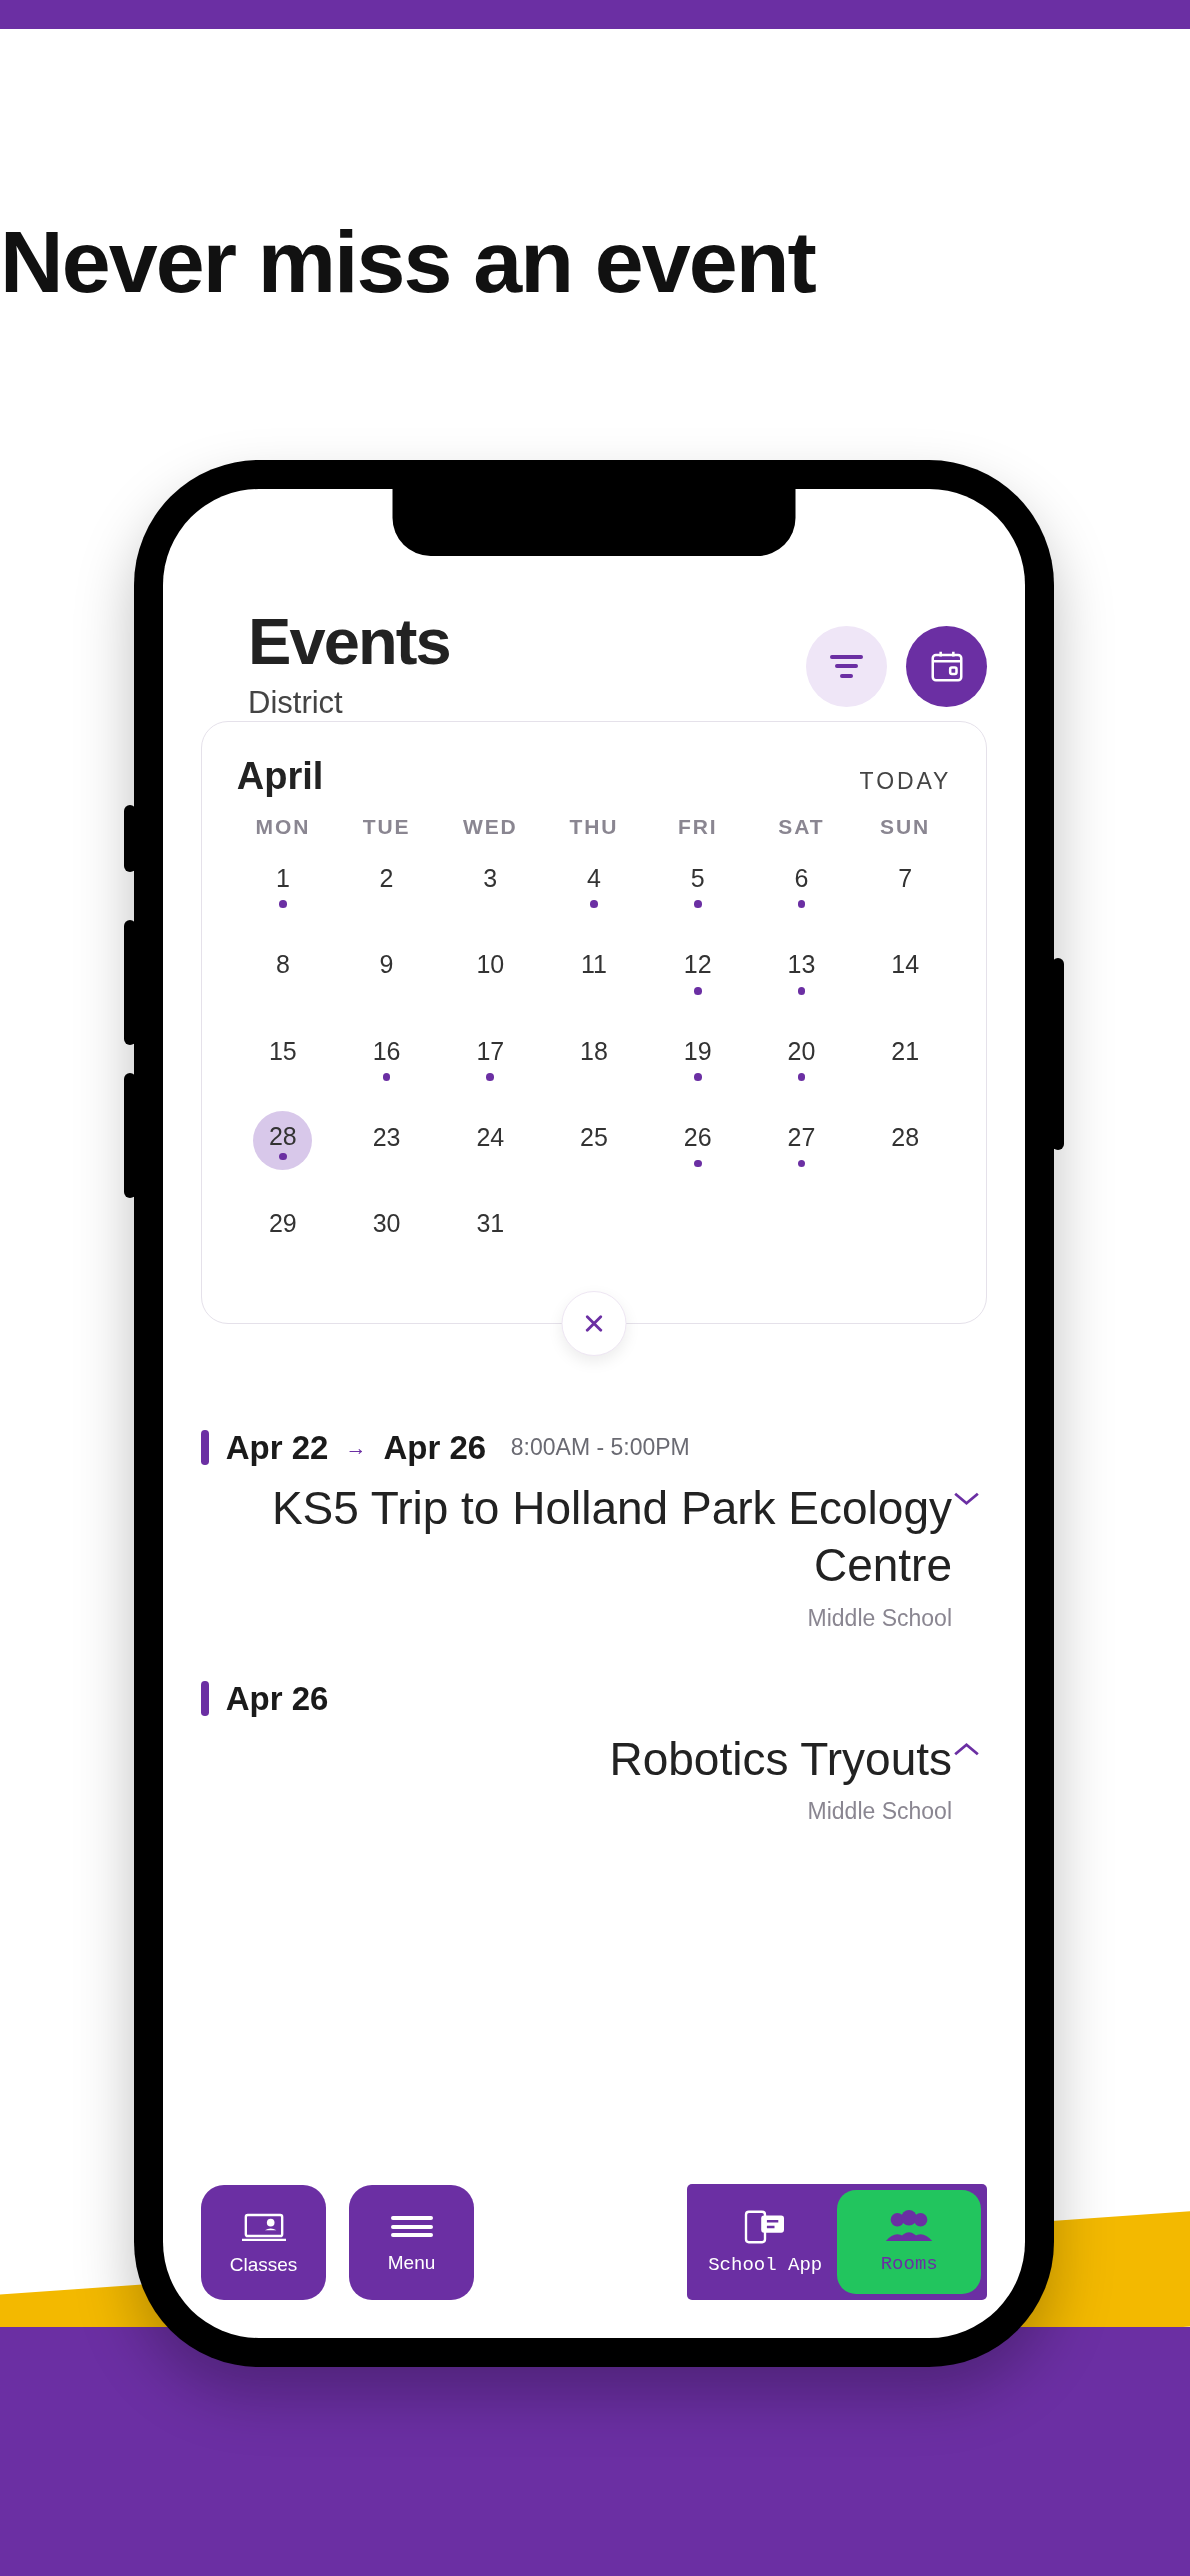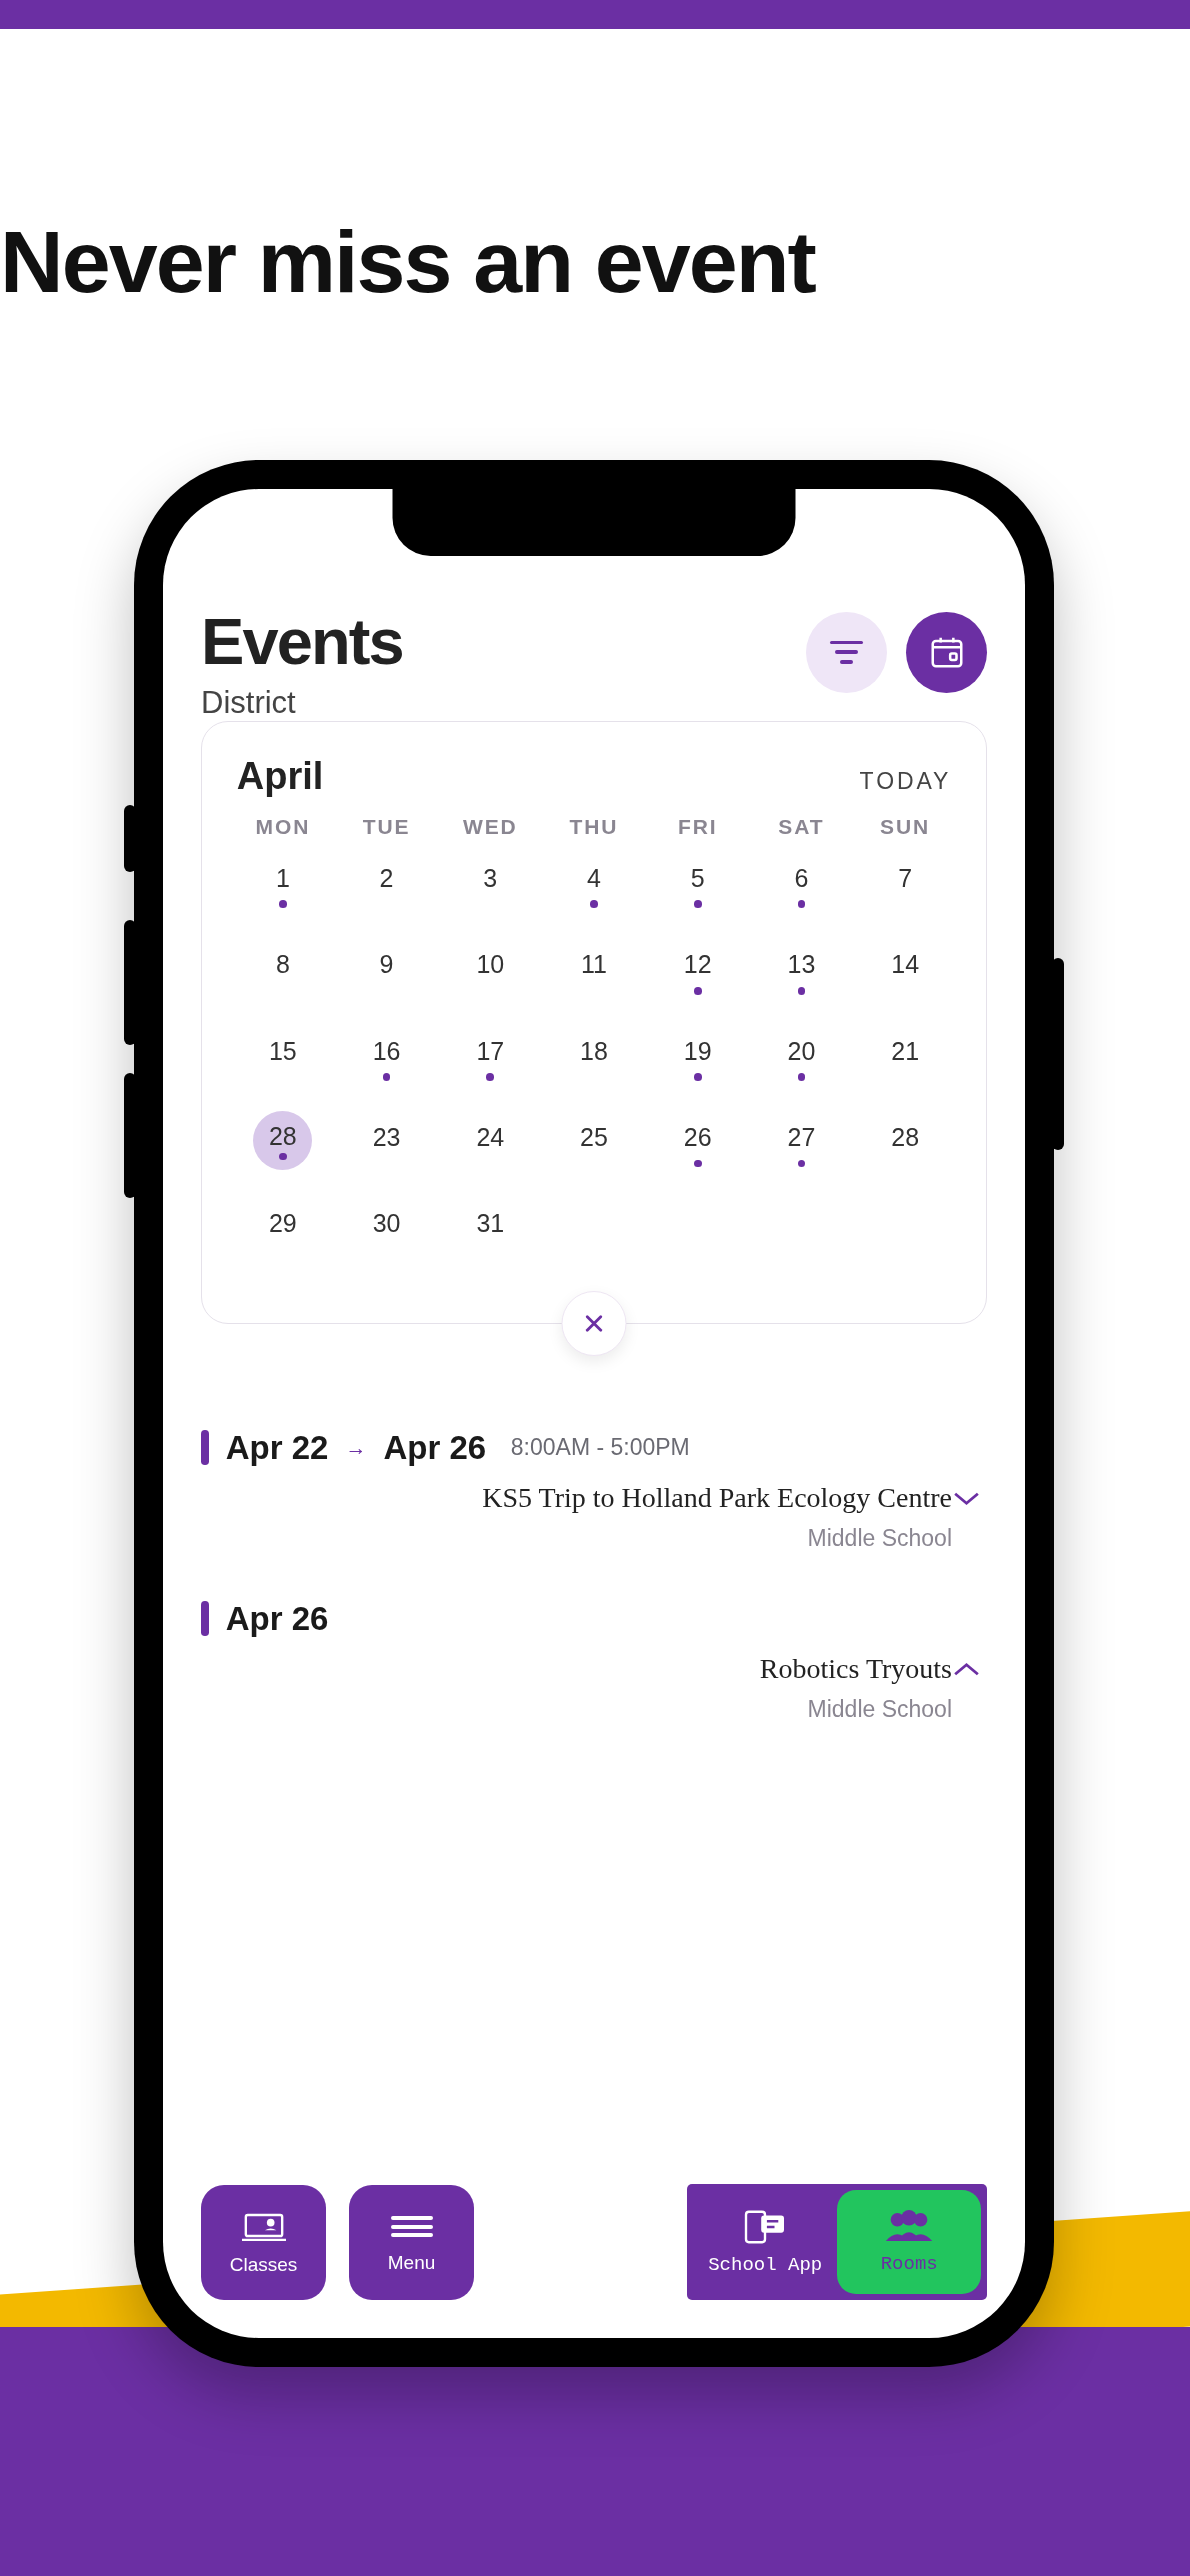--- a/index.html
+++ b/index.html
@@ -19,21 +19,21 @@
   .phone-notch { position: absolute; top: 0; left: 50%; transform: translateX(-50%); width: 403px; height: 67px; background: #000; border-bottom-left-radius: 38px; border-bottom-right-radius: 38px; z-index: 10; }
   .phone-side-btn { position: absolute; background: #000; border-radius: 7.7px; }
   .btn-l1 { left: -9.6px; top: 345px; width: 11.5px; height: 67px; }
   .btn-l2 { left: -9.6px; top: 460px; width: 11.5px; height: 125px; }
   .btn-l3 { left: -9.6px; top: 613px; width: 11.5px; height: 125px; }
   .btn-r  { right: -9.6px; top: 498px; width: 11.5px; height: 192px; }
 
   .screen-content { position: absolute; inset: 0; padding: 115px 38px 0 38px; }
 
   
-  .hdr { display: flex; align-items: flex-start; }
+  .hdr { display: flex; align-items: center; margin-left: 47px; }
   .hdr-titles { flex: 1; }
   .h-title { font-size: 65px; font-weight: 800; letter-spacing: -1.9px; color: #222; }
   .h-sub { font-size: 31px; color: #444; margin-top: 5.8px; }
   .hdr-actions { display: flex; gap: 19px; margin-top: 7.7px; }
   .circ { width: 81px; height: 81px; border-radius: 50%; display: flex; align-items: center; justify-content: center; }
   .circ.light { background: #efe6f7; }
   .circ.dark  { background: #6b2fa3; }
   .filter-icon { width: 33px; height: 23px; }
   .filter-icon span { display: block; height: 3.8px; background: #6b2fa3; border-radius: 1.9px; margin: 0 auto; }
   .filter-icon span:nth-child(1){ width: 33px; }
@@ -59,21 +59,21 @@
   
   .evlist { margin-top: 105px; text-align: right; }
   .ev { margin-bottom: 48px; }
   .ev-dateline { display: flex; align-items: center; gap: 17px; }
   .ev-bar { width: 7.7px; height: 35px; border-radius: 3.8px; background: #6b2fa3; }
   .ev-date { font-size: 33px; font-weight: 800; color: #1a1a1a; }
   .ev-arrow { font-size: 21px; color: #6b2fa3; }
   .ev-times { font-size: 23px; color: #6a6a72; margin-left: 7.7px;}
   .ev-body { display:flex; align-items:flex-start; margin-top: 13.4px; }
   .ev-text { flex:1; padding-left: 25px;}
-  .ev-title { font-size: 28px; color: #222; line-height: 1.25; font-family: Liberation Serif, serif; }
+  .ev-title { font-size: 46px; color: #222; line-height: 1.25; }
   .ev-loc { font-size: 23px; color: #8a8691; margin-top: 9.6px; }
   .ev-chevron { width:35px; display:flex; align-items:flex-start; padding-top:9.6px;}
   .ev-chevron svg { stroke: #6b2fa3; }
 
   
   .bb { position: absolute; left: 38px; right: 38px; bottom: 38px; display:flex; justify-content:space-between; align-items:flex-end;}
   .bb-left { display:flex; gap: 23px; }
   .bb-btn { width: 125px; height: 115px; background: #6b2fa3; border-radius: 23px; display:flex; flex-direction:column; align-items:center; justify-content:center; color:#fff; }
   .bb-btn .lbl { font-size: 19px; margin-top: 9.6px; }
   .bb-right { display:flex; background:#6b2fa3; border-radius: 5px; padding: 5.8px; font-family: Liberation Mono, monospace; }

